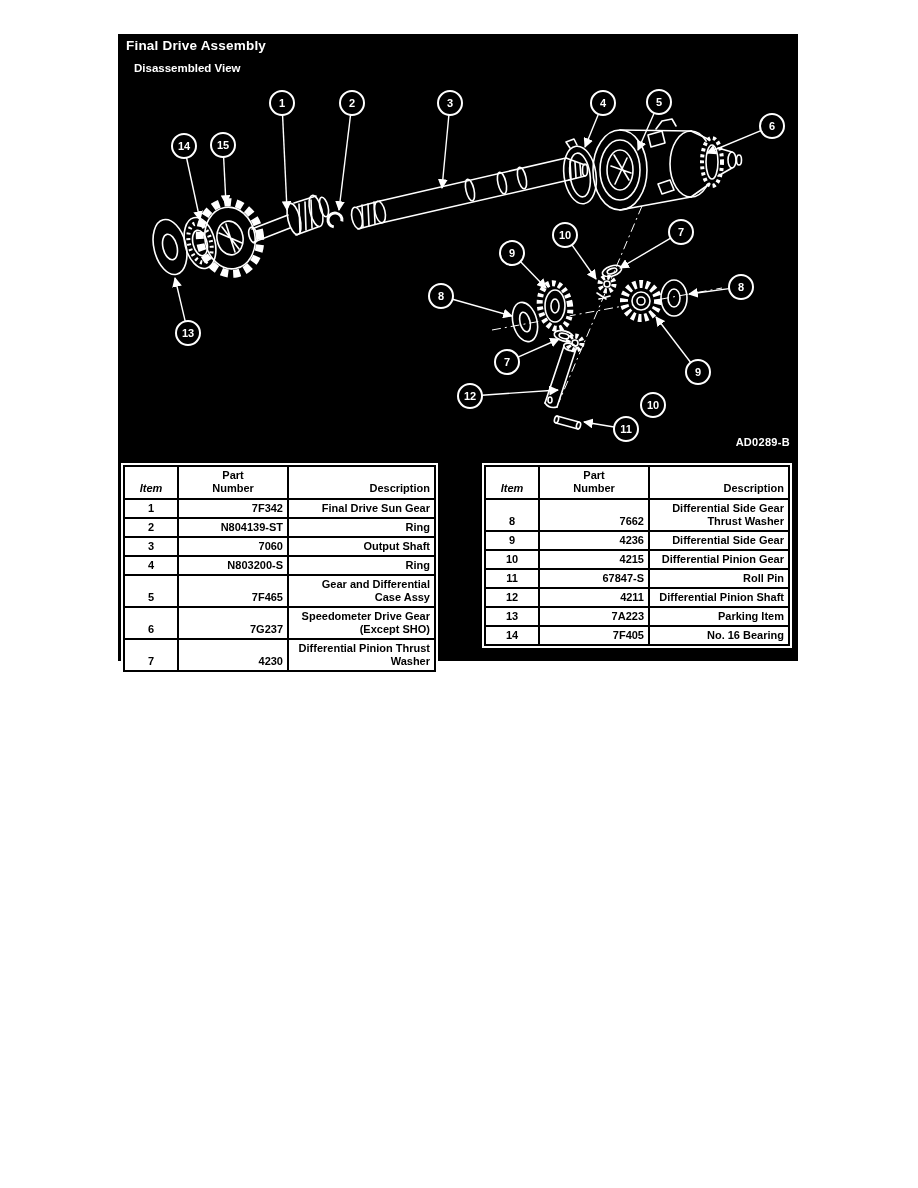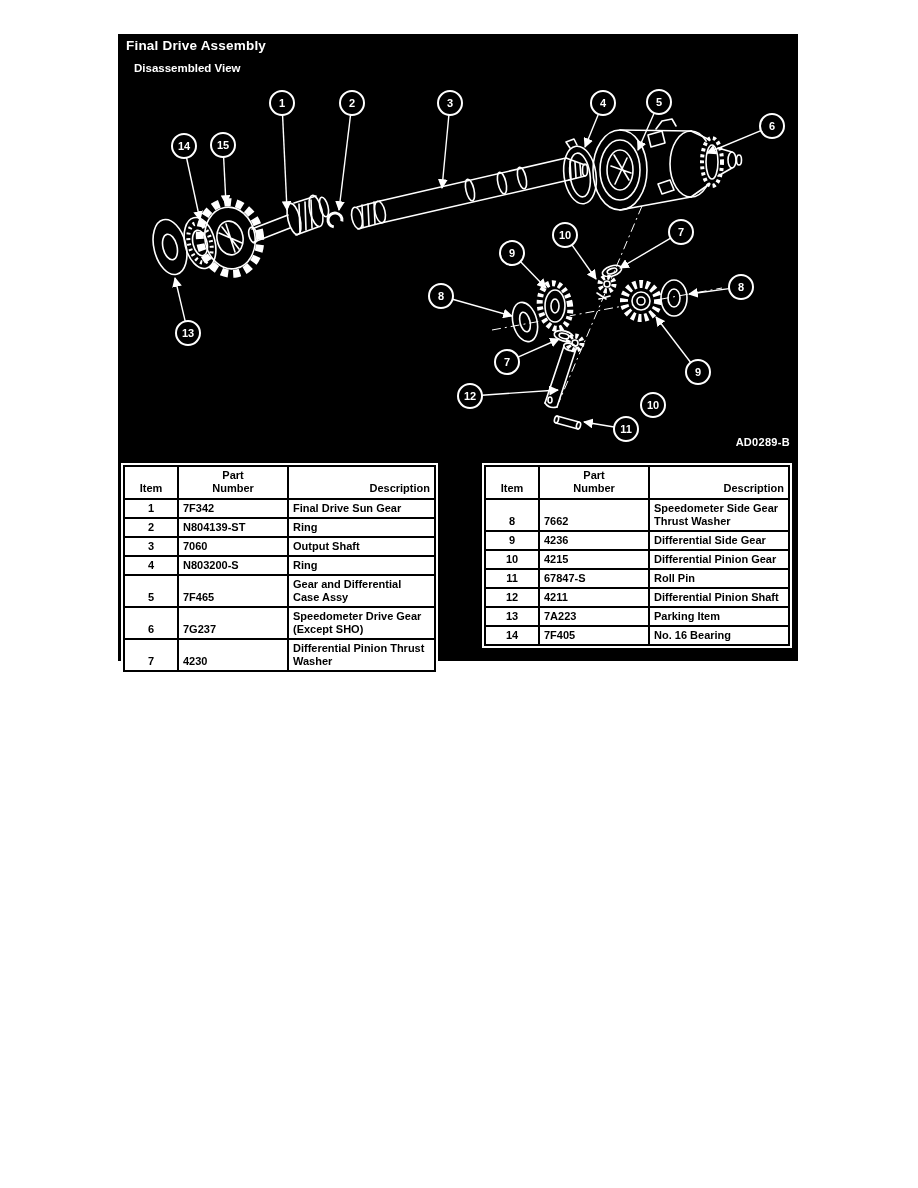--- a/index.html
+++ b/index.html
@@ -15,25 +15,25 @@
   .callout-circle{fill:#000;stroke:#fff;stroke-width:2;}
   .callout-num{fill:#fff;font-family:"Liberation Sans",sans-serif;font-size:11px;font-weight:bold;text-anchor:middle;}
   .figure-ref{fill:#fff;font-family:"Liberation Sans",sans-serif;font-size:11px;font-weight:bold;text-anchor:end;letter-spacing:.3px;}
   .table-wrap{position:absolute;}
   .table-wrap.left{left:5px;top:431px;width:313px;}
   .table-wrap.right{left:366px;top:431px;width:306px;}
   table.parts-table{border-collapse:collapse;background:#fff;width:100%;table-layout:fixed;
     box-shadow:0 0 0 2px #fff;color:#000;font-size:11px;font-weight:bold;line-height:13px;}
   table.parts-table th,table.parts-table td{border:2px solid #000;padding:2px 4px 2px 4px;vertical-align:bottom;overflow:hidden;}
   table.parts-table th{white-space:pre-line;text-align:center;vertical-align:bottom;padding-bottom:3px;}
-  table.parts-table th.c0{width:44px;}
+  table.parts-table th.c0{width:44px;font-style:italic;}
   table.parts-table th.c1{width:100px;border-radius:7px;}
   table.parts-table th.c2{text-align:right;}
   table.parts-table td.c0{text-align:center;}
-  table.parts-table td.c1,table.parts-table td.c2{text-align:left;margin-left:32px;}
+  table.parts-table td.c1,table.parts-table td.c2{text-align:right;margin-left:32px;}
 </style>
 </head>
 <body>
 
 <div class="page">
   <div class="panel">
     <div class="panel-title">Final Drive Assembly</div>
     <div class="panel-subtitle">Disassembled View</div>
 
     <svg class="diagram" width="680" height="627" viewBox="0 0 680 627">
@@ -329,21 +329,21 @@
               <th class="c0">Item</th>
               <th class="c1">Part
 Number</th>
               <th class="c2">Description</th>
             </tr>
           </thead>
           <tbody>
             <tr>
               <td class="c0">8</td>
               <td class="c1">7662</td>
-              <td class="c2">Speedometer Side Gear Thrust Washer</td>
+              <td class="c2">Differential Side Gear Thrust Washer</td>
             </tr>
             <tr>
               <td class="c0">9</td>
               <td class="c1">4236</td>
               <td class="c2">Differential Side Gear</td>
             </tr>
             <tr>
               <td class="c0">10</td>
               <td class="c1">4215</td>
               <td class="c2">Differential Pinion Gear</td>

